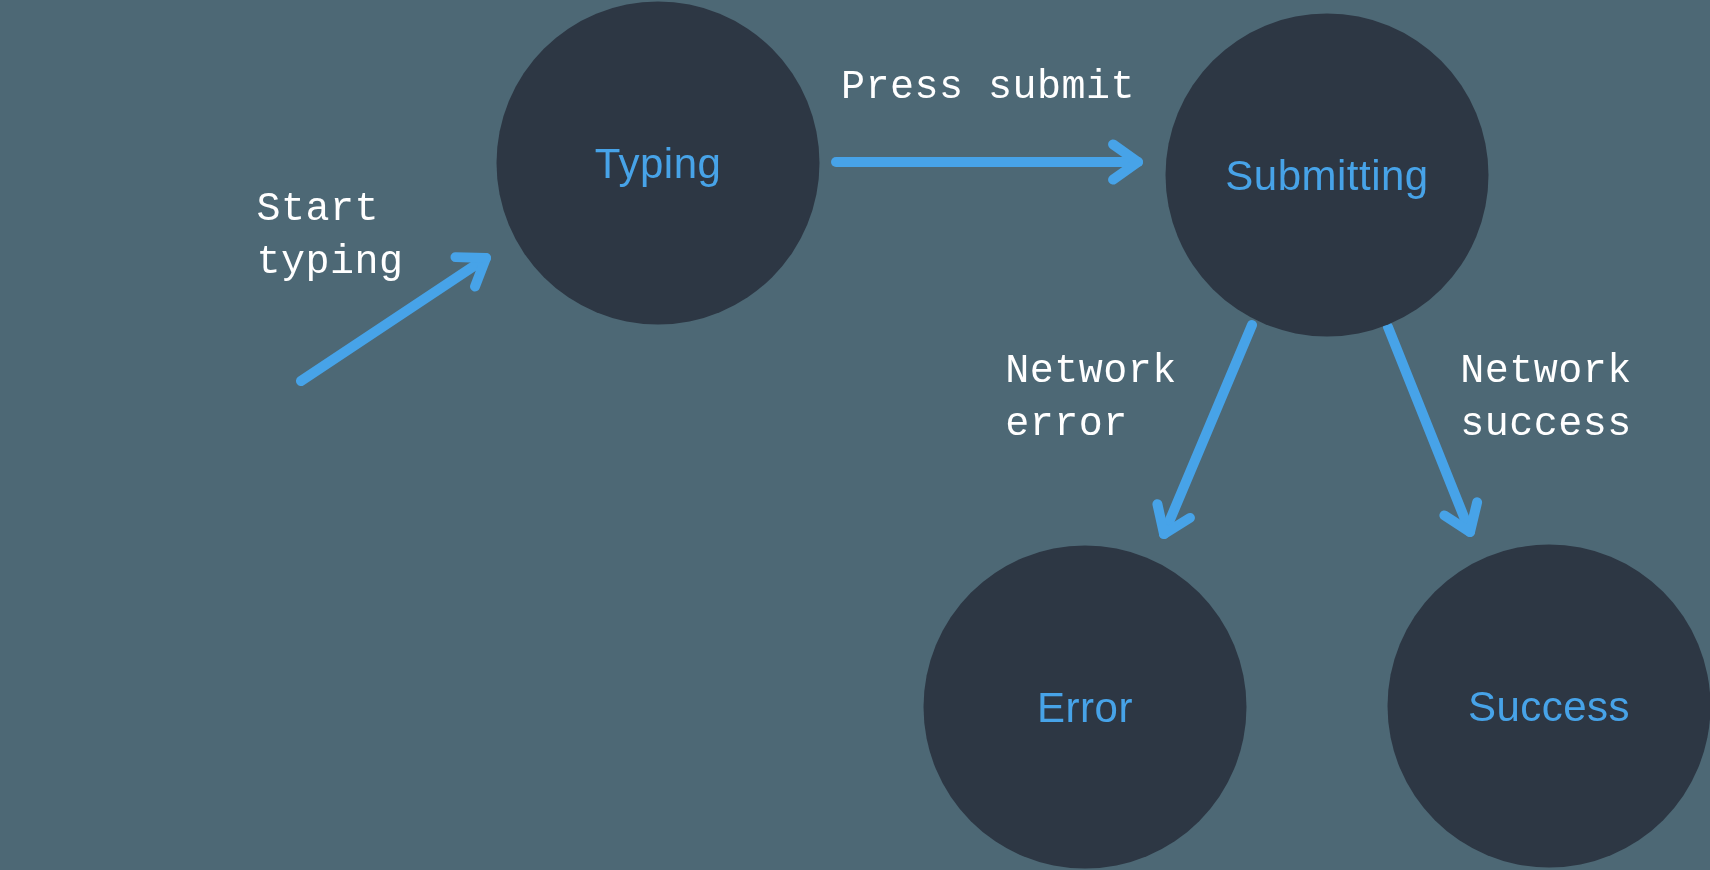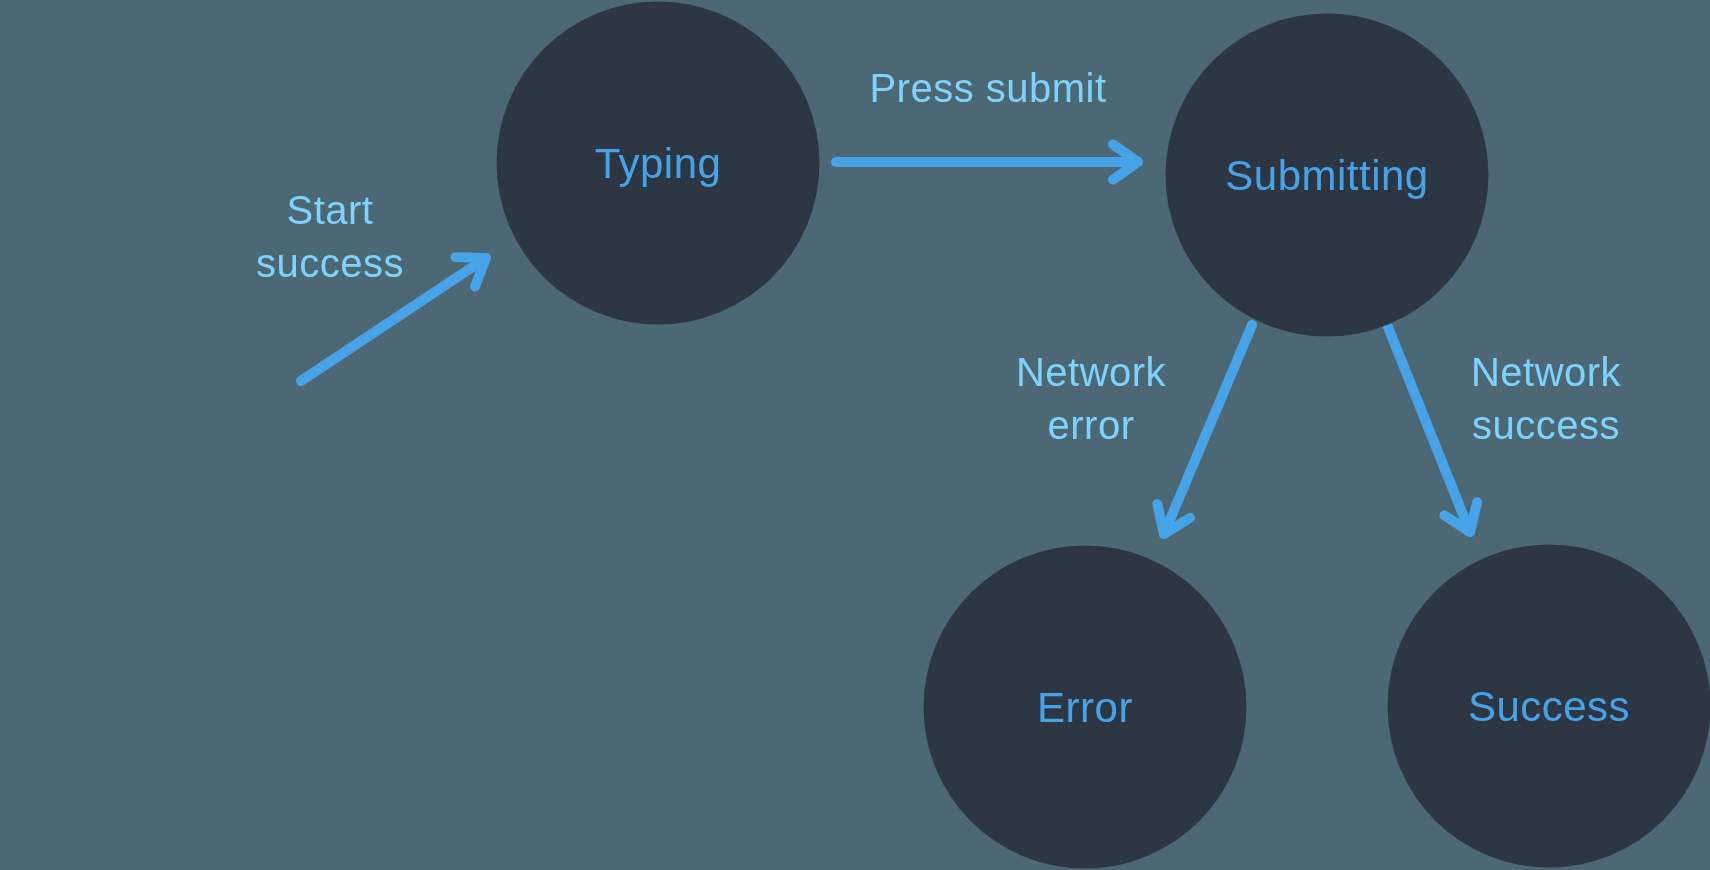--- a/index.html
+++ b/index.html
@@ -43,27 +43,27 @@
     text-align: center;
   }
   .node-empty      { left: 164px;  top: 501px; }
   .node-typing     { left: 658px;  top: 163px; }
   .node-submitting { left: 1327px; top: 175px; }
   .node-error      { left: 1085px; top: 707px; }
   .node-success    { left: 1549px; top: 706px; }
   .edge-label {
     position: absolute;
     transform: translate(-50%, -50%);
-    color: #7dd3fc;
+    color: #ffffff;
     font-size: 40px;
     font-weight: 500;
     letter-spacing: 0.5px;
-    text-align: center;
     line-height: 1.32;
     white-space: pre-line;
+    font-family: Liberation Mono, monospace;
   }
   .edge-label-start-typing    { left: 330px;  top: 237px; }
   .edge-label-press-submit    { left: 988px;  top: 88px;  }
   .edge-label-network-error   { left: 1091px; top: 399px; }
   .edge-label-network-success { left: 1546px; top: 399px; }
 </style>
 </head>
 <body>
 
 <div class="stage">
@@ -91,21 +91,21 @@
 
   <div class="node node-error">
     <span class="node-label">Error</span>
   </div>
 
   <div class="node node-success">
     <span class="node-label">Success</span>
   </div>
 
   <div class="edge-label edge-label-start-typing">Start
-success</div>
+typing</div>
 
   <div class="edge-label edge-label-press-submit">Press submit</div>
 
   <div class="edge-label edge-label-network-error">Network
 error</div>
 
   <div class="edge-label edge-label-network-success">Network
 success</div>
 
 </div>

